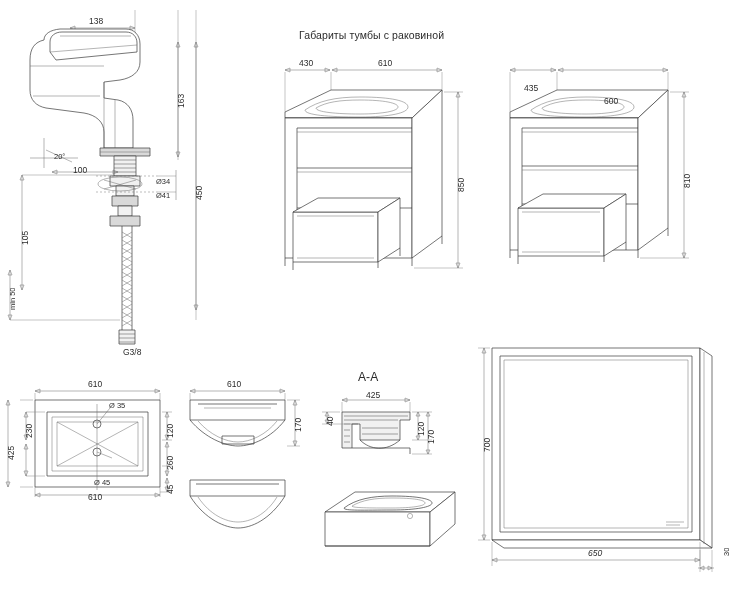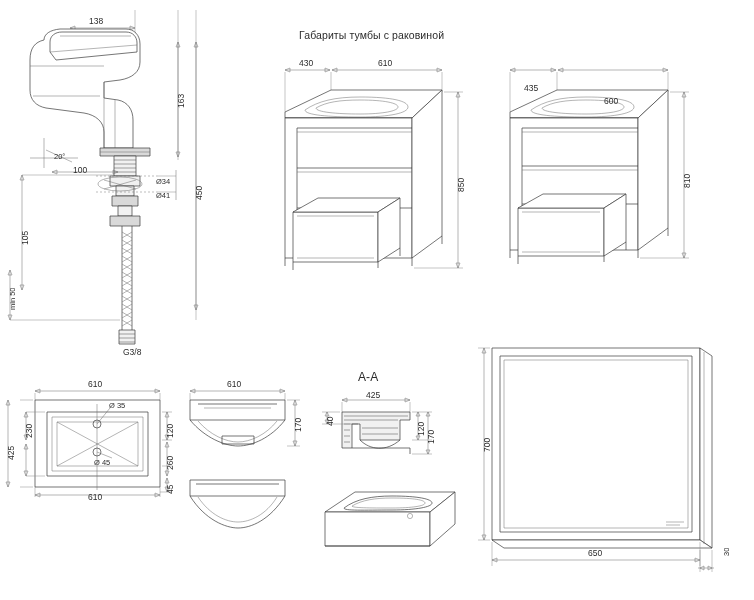--- a/index.html
+++ b/index.html
@@ -448,32 +448,32 @@
   <div class="dim" style="left:378px; top:58px;">610</div>
   <div class="dim vert" style="left:456px; top:192px;">850</div>
 
   <div class="dim" style="left:524px; top:58px;margin-top:25px;">435</div>
   <div class="dim" style="left:604px; top:70px;margin-top:26px;">600</div>
   <div class="dim vert" style="left:682px; top:188px;">810</div>
 
   <div class="dim" style="left:88px; top:379px;">610</div>
   <div class="dim" style="left:88px; top:492px;">610</div>
   <div class="dim" style="left:92px; top:401px; font-size:7.5px;padding-left:17px;">Ø 35</div>
-  <div class="dim" style="left:94px; top:458px; font-size:7.5px;">Ø 45</div>
+  <div class="dim" style="left:94px; top:478px; font-size:7.5px;">Ø 45</div>
   <div class="dim vert" style="left:6px; top:460px;">425</div>
   <div class="dim vert" style="left:24px; top:438px;">230</div>
   <div class="dim vert" style="left:165px; top:438px;">120</div>
   <div class="dim vert" style="left:165px; top:470px;">260</div>
   <div class="dim vert" style="left:165px; top:494px;">45</div>
 
   <div class="dim" style="left:227px; top:379px;">610</div>
   <div class="dim vert" style="left:293px; top:432px;">170</div>
 
   <div class="dim" style="left:366px; top:390px;">425</div>
   <div class="dim vert" style="left:325px; top:426px;">40</div>
   <div class="dim vert" style="left:416px; top:436px;">120</div>
   <div class="dim vert" style="left:426px; top:444px;">170</div>
 
   <div class="dim vert" style="left:482px; top:452px;">700</div>
-  <div class="dim" style="left:588px; top:548px;">650</div>
+  <div class="dim" style="left:588px; top:548px;font-style:italic;">650</div>
   <div class="dim vert" style="left:722px; top:556px; font-size:7.5px;">30</div>
 
 </div>
 
 </body></html>

